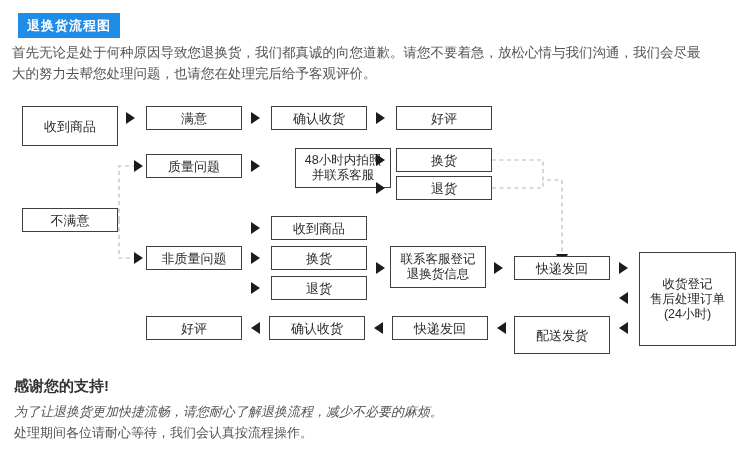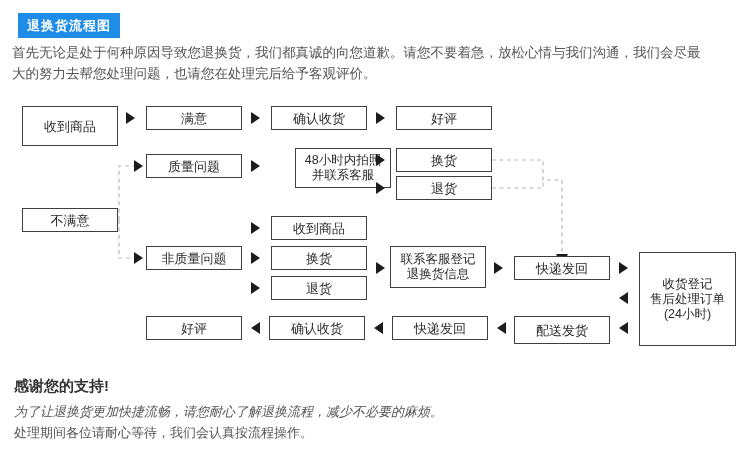--- a/index.html
+++ b/index.html
@@ -110,21 +110,21 @@
   <div class="box" style="left:514px;top:256px;width:96px;height:24px;">快递发回</div>
 
   <div class="arrow right" style="left:619px;top:262px;"></div>
   <div class="box" style="left:639px;top:252px;width:97px;height:94px;font-size:12.5px;">收货登记
 售后处理订单
 (24小时)</div>
 
   <div class="arrow left" style="left:619px;top:292px;"></div>
 
   <div class="arrow left" style="left:619px;top:322px;"></div>
-  <div class="box" style="left:514px;top:316px;width:96px;height:28px;">配送发货</div>
+  <div class="box" style="left:514px;top:316px;width:96px;height:38px;">配送发货</div>
 
   <div class="arrow left" style="left:497px;top:322px;"></div>
   <div class="box" style="left:392px;top:316px;width:96px;height:24px;">快递发回</div>
 
   <div class="arrow left" style="left:374px;top:322px;"></div>
   <div class="box" style="left:269px;top:316px;width:96px;height:24px;">确认收货</div>
 
   <div class="arrow left" style="left:251px;top:322px;"></div>
   <div class="box" style="left:146px;top:316px;width:96px;height:24px;">好评</div>
 

